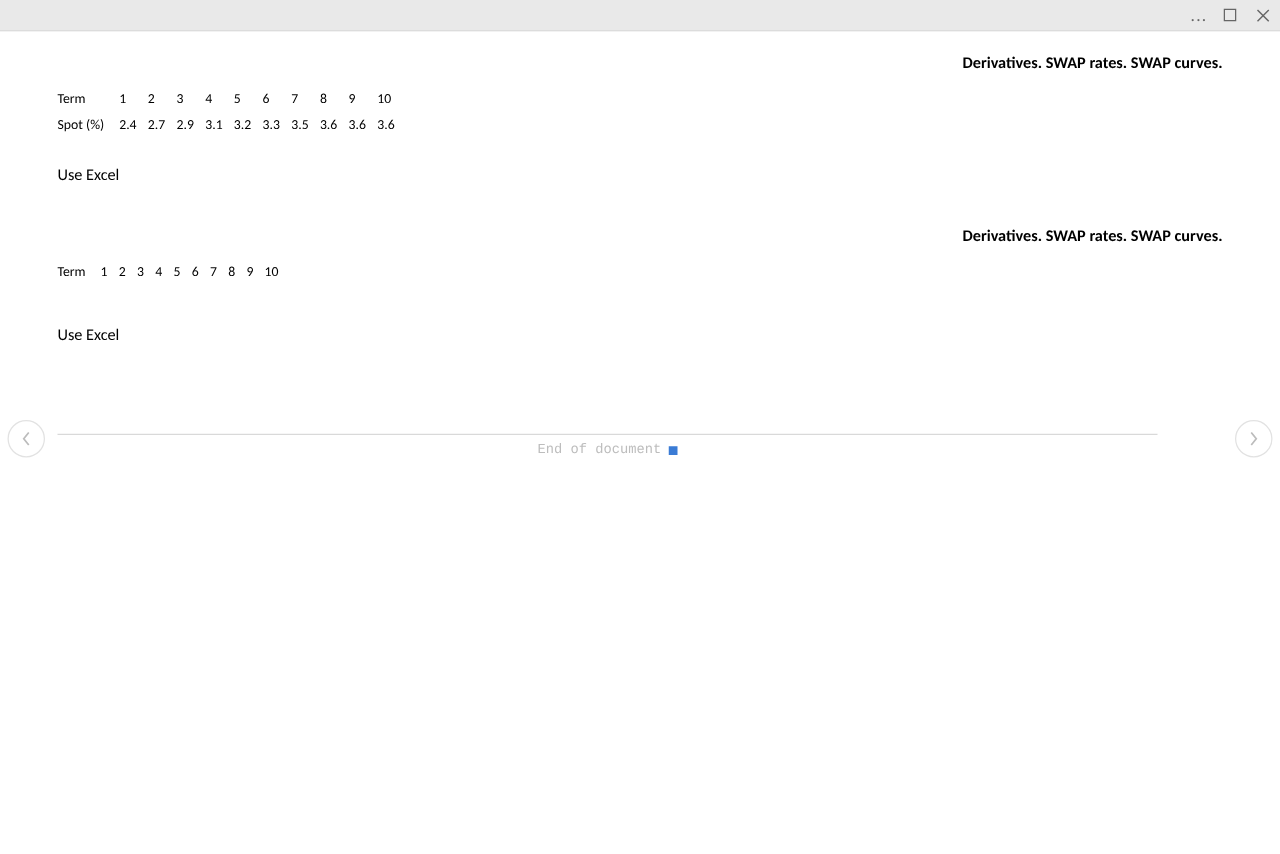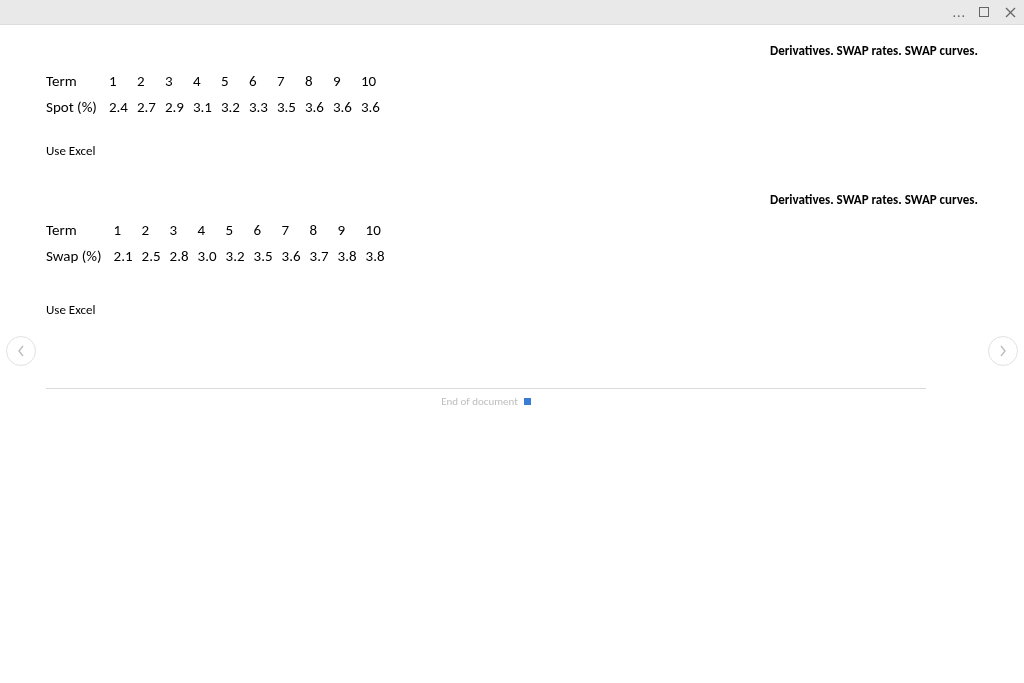--- a/index.html
+++ b/index.html
@@ -41,35 +41,36 @@
   .para { margin: 14px 0 6px 0; line-height: 1.35; }
   .indent { padding-left: 14px; }
   table.data {
     border-collapse: collapse;
     margin-top: 10px;
     margin-bottom: 6px;
   }
   table.data td {
     padding: 4px 9px 4px 0;
     white-space: nowrap;
-    font-size: 15px;
+    font-size: 11px;
   }
   table.data td.lbl { padding-right: 12px; }
   .section-gap { height: 26px; }
   .end-line {
     margin-top: 70px;
     border-top: 1px solid #d9d9d9;
     height: 24px;
     display: flex;
     align-items: center;
     justify-content: center;
     font-size: 11px;
     color: #bdbdbd;
     position: relative;
     width: 880px;
+    font-family: Liberation Mono, monospace;
   }
   .end-marker {
     display: inline-block;
     width: 7px;
     height: 7px;
     background: #3a7bd5;
     margin-left: 6px;
   }
   .nav-circle {
     position: absolute;
@@ -155,33 +156,20 @@
       <td>2</td>
       <td>3</td>
       <td>4</td>
       <td>5</td>
       <td>6</td>
       <td>7</td>
       <td>8</td>
       <td>9</td>
       <td>10</td>
     </tr>
-    <tr>
-      <td class="lbl">Swap (%)</td>
-      <td>2.1</td>
-      <td>2.5</td>
-      <td>2.8</td>
-      <td>3.0</td>
-      <td>3.2</td>
-      <td>3.5</td>
-      <td>3.6</td>
-      <td>3.7</td>
-      <td>3.8</td>
-      <td>3.8</td>
-    </tr>
   </tbody>
     </table>
 
   <div class="para" style="margin-top:32px;">Use Excel</div>
 
   <div class="end-line">
     <span>End of document</span>
     <span class="end-marker"></span>
   </div>
 </div>

